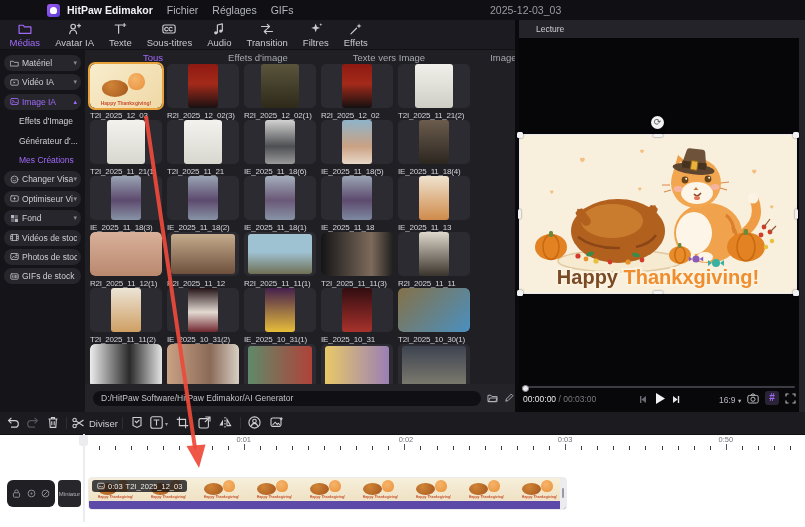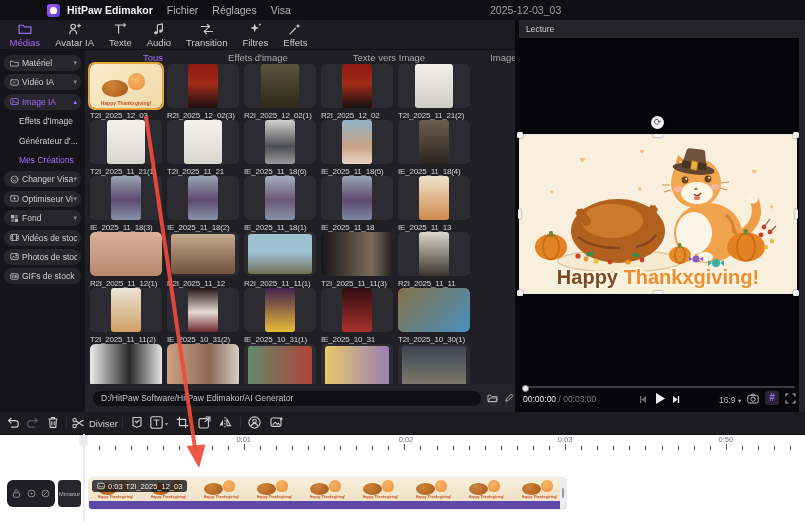--- a/index.html
+++ b/index.html
@@ -73,21 +73,21 @@
     font-size:8.5px;color:#c2c2c8;white-space:nowrap;overflow:hidden;}
   .foot-ico{margin-left:6px;color:#b8b8c0;}
 
   
   #vdivider{left:515px;top:20px;width:4px;height:392px;background:#0a0a0c;}
   #rightstrip{left:799px;top:20px;width:6px;height:392px;background:#232329;}
 
   
   #preview{left:519px;top:20px;width:280px;height:392px;background:#08080a;}
   #pv-header{position:absolute;left:0;top:0;width:100%;height:18px;background:#232329;
-    display:flex;align-items:center;padding-left:7px;box-sizing:border-box;
+    display:flex;align-items:center;padding-left:17px;box-sizing:border-box;
     font-size:8.5px;color:#cfcfd4;}
   #pv-canvas{position:absolute;left:0;top:18px;width:280px;height:346px;background:#060608;}
   #pv-image{position:absolute;left:1px;top:97px;width:276px;height:158px;
     outline:1.5px solid #e9e9ee;}
   .handle{position:absolute;background:#f2f2f5;border-radius:1.5px;box-shadow:0 0 2px rgba(0,0,0,.6);}
   .h-corner{width:6px;height:6px;}
   .h-vert{width:3px;height:10px;}
   .h-horz{width:10px;height:3px;}
   #rotate-handle{position:absolute;width:13px;height:13px;border-radius:50%;background:#f2f2f5;
     color:#55555c;font-size:9px;line-height:13px;text-align:center;box-shadow:0 0 3px rgba(0,0,0,.7);}
@@ -138,21 +138,21 @@
   #arrow-overlay{position:absolute;left:0;top:0;z-index:50;pointer-events:none;}
 </style>
 </head>
 <body>
 
 <div class="abs" id="titlebar">
   <div id="logo"></div>
   <span id="app-name">HitPaw Edimakor</span>
   <span class="menu-item">Fichier</span>
   <span class="menu-item">Réglages</span>
-  <span class="menu-item">Visa</span>
+  <span class="menu-item">GIFs</span>
   <span id="project-name">2025-12-03_03</span>
   <span id="layout-btn">
     <svg width="13" height="11" viewBox="0 0 13 11" fill="none" stroke="currentColor" stroke-width="1.1">
       <rect x="0.8" y="0.8" width="11.4" height="9.4" rx="1.5"></rect>
         <path d="M8.4 0.8v9.4M0.8 3.4h7.6"></path>
     </svg>
   </span>
 </div>
 
 <div class="abs" id="ribbon">
@@ -175,20 +175,29 @@
                <span class="rt-label">Avatar IA</span>
     </div>
     <div class="ribbon-tab">
       <span>
         <svg width="14" height="14" viewBox="0 0 13 13" fill="none" stroke="currentColor" stroke-width="1.1" stroke-linecap="round" stroke-linejoin="round">
           <path d="M2 2.8h6.4M5.2 2.8v7.6"></path>
           <path d="M10.4 1.4v2.8M9 2.8h2.8"></path>
         </svg>
       </span>
                <span class="rt-label">Texte</span>
+    </div>
+    <div class="ribbon-tab">
+      <span>
+        <svg width="14" height="14" viewBox="0 0 13 13" fill="none" stroke="currentColor" stroke-width="1.1" stroke-linecap="round" stroke-linejoin="round">
+          <rect x="0.8" y="2.8" width="11.4" height="7.4" rx="1.6"></rect>
+          <path d="M5.4 5.4a1.7 1.7 0 100 2.4M9.4 5.4a1.7 1.7 0 100 2.4"></path>
+        </svg>
+      </span>
+               <span class="rt-label">Sous-titres</span>
     </div>
     <div class="ribbon-tab">
       <span>
         <svg width="14" height="14" viewBox="0 0 13 13" fill="none" stroke="currentColor" stroke-width="1.1" stroke-linecap="round" stroke-linejoin="round">
           <path d="M5 10V2.8l4.6-1v6.4"></path>
           <circle cx="3.5" cy="10" r="1.5" fill="currentColor" stroke="none"></circle>
           <circle cx="8.1" cy="8.4" r="1.5" fill="currentColor" stroke="none"></circle>
         </svg>
       </span>
                <span class="rt-label">Audio</span>

